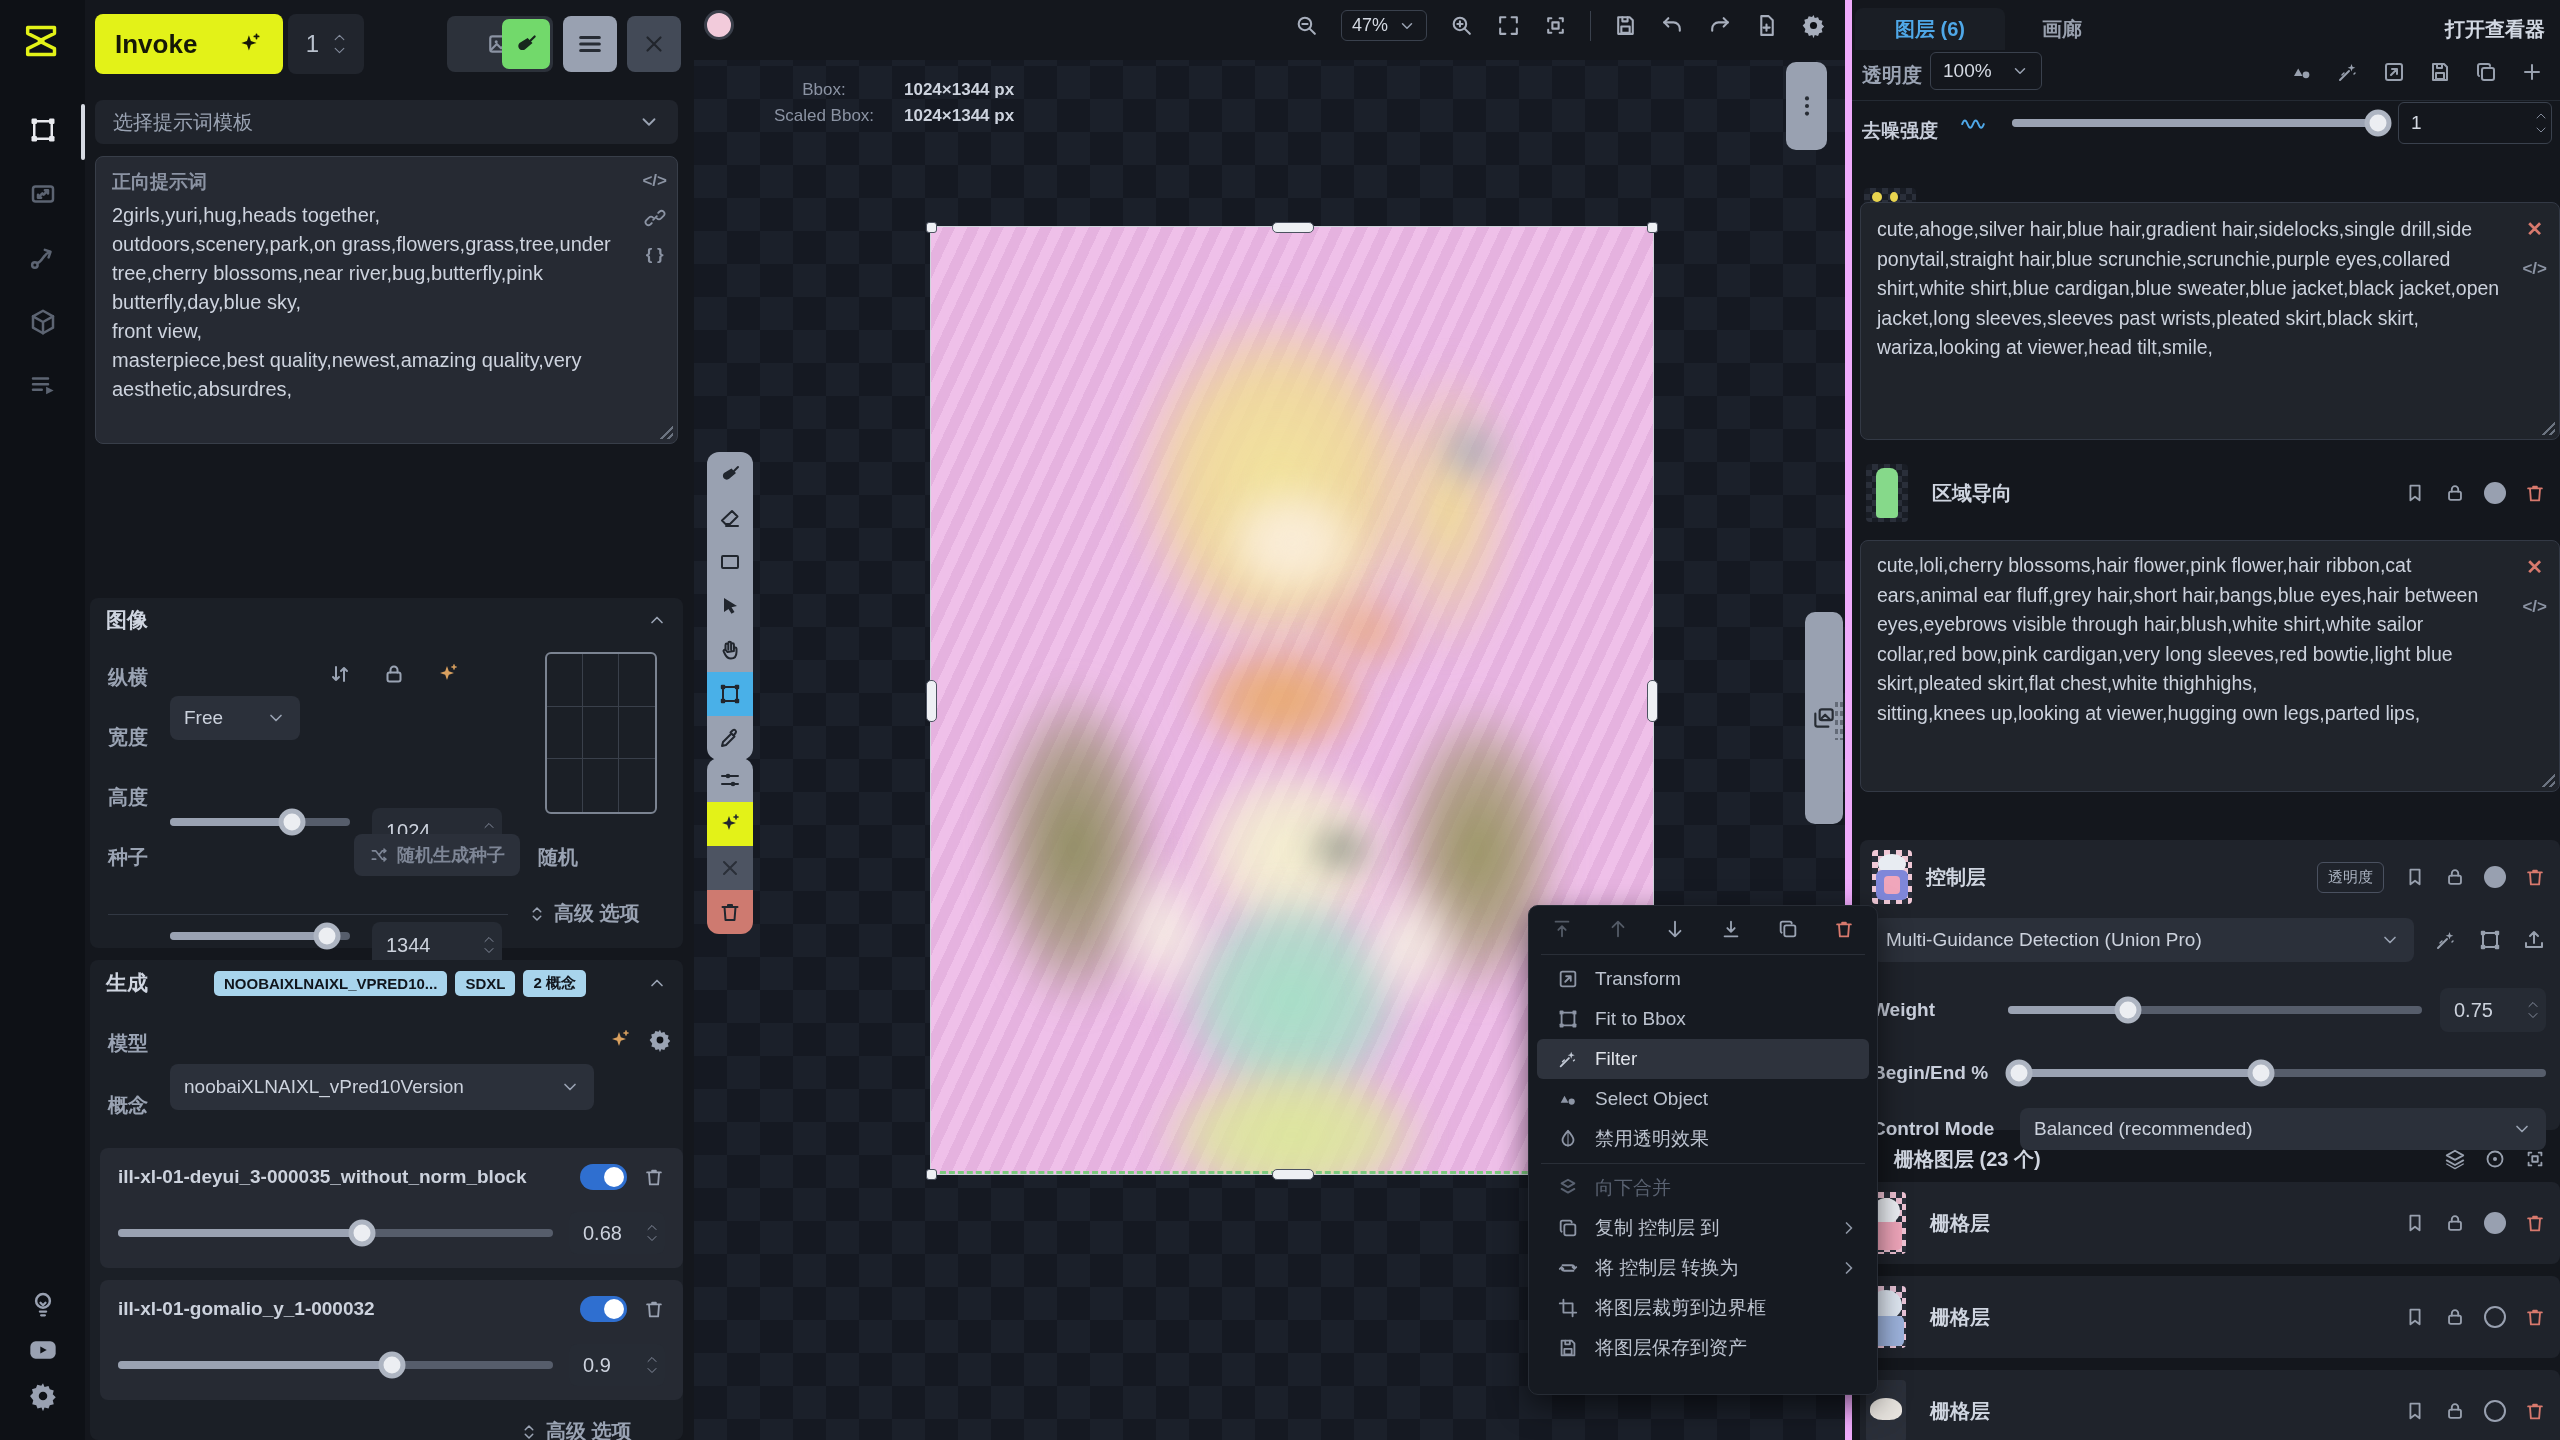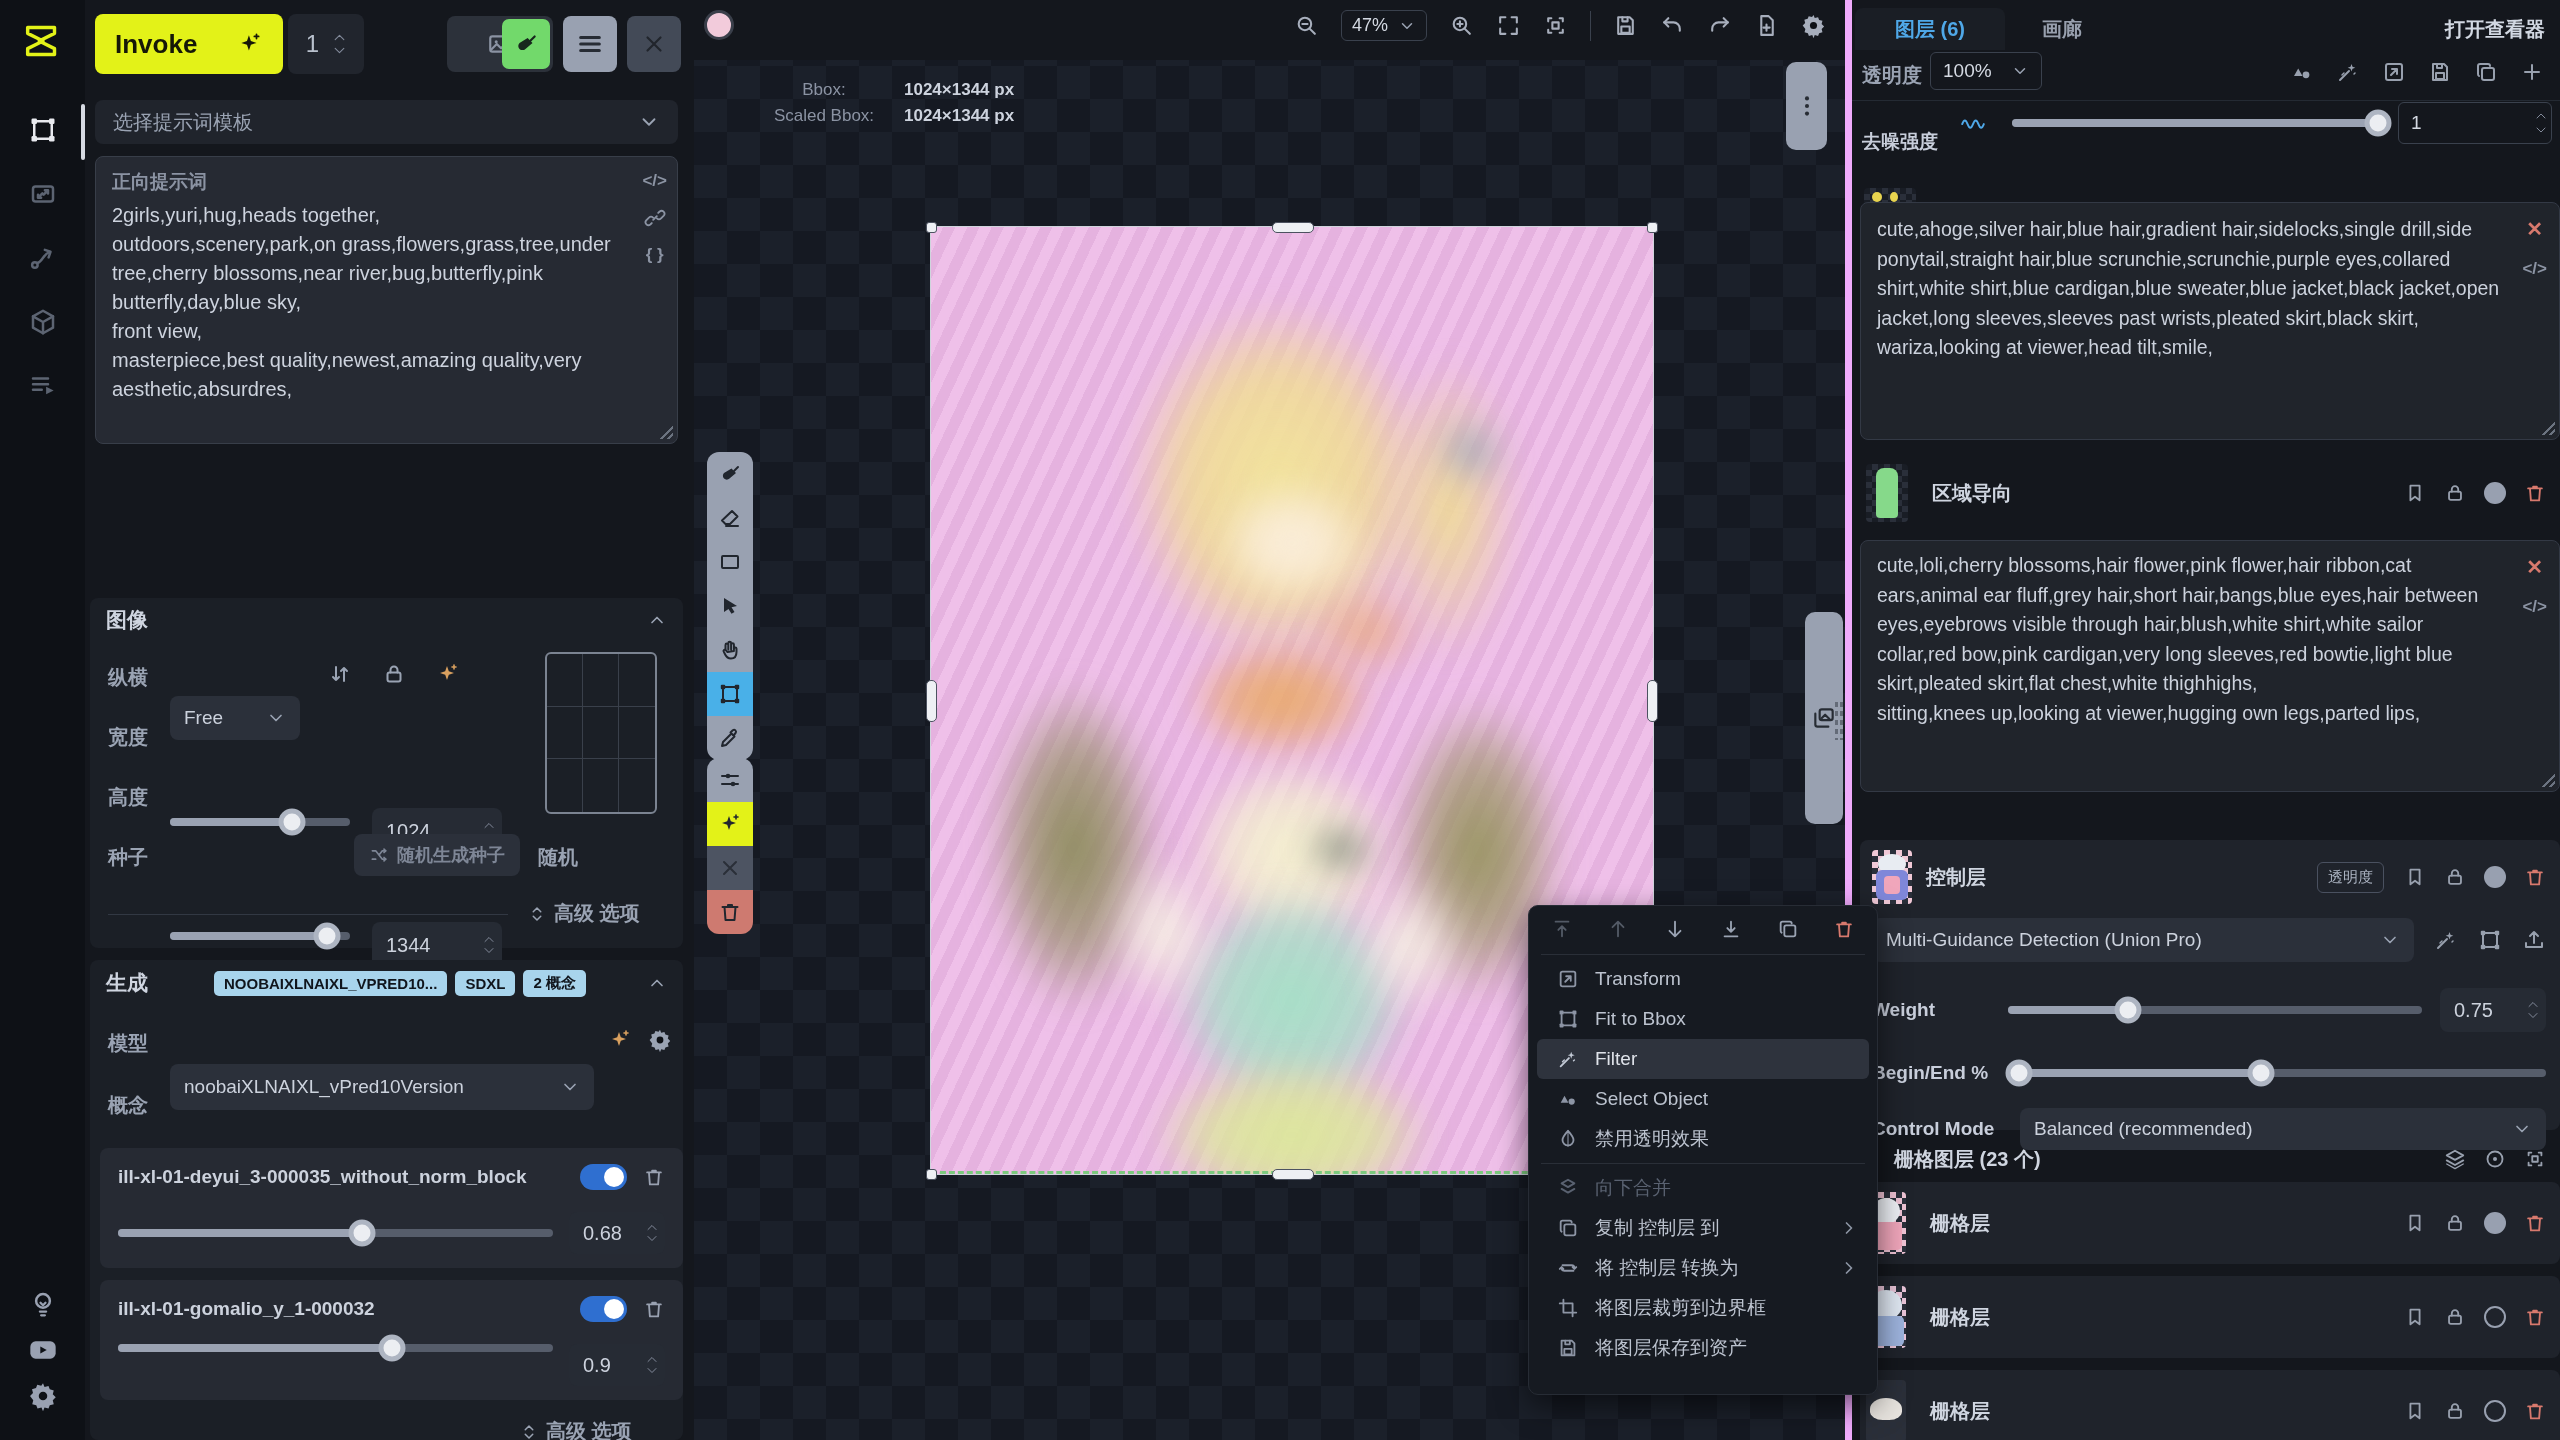--- a/index.html
+++ b/index.html
@@ -631,21 +631,21 @@
     <div class="abs lora-card" style="top:320px">
       <div class="lora-top">
         <span class="lora-name">ill-xl-01-gomalio_y_1-000032</span>
         <span class="toggle"></span>
         <span class="ico" style="color:#99a1b1">
             <svg class="i" width="22" height="22">
               <use href="#s-trash"></use>
             </svg>
           </span>
       </div>
-      <div style="display:flex;align-items:flex-start;gap:16px;margin-top:22px">
+      <div style="display:flex;align-items:center;gap:16px;margin-top:22px">
         <div class="slider" style="flex:1">
             <div class="fill" style="width:63%"></div>
             <div class="knob" style="left:63%"></div>
           </div>
         <div class="numbox" style="width:96px;height:42px">
           <span>0.9</span>
           <span class="stepper">
               <svg class="i" width="12" height="8" viewBox="0 0 24 16">
                 <path d="M4 12l8-8 8 8"></path>
               </svg>
@@ -877,21 +877,21 @@
         </svg>
       </span>
     <span class="ico rp-ic">
         <svg class="i" width="24" height="24">
           <use href="#s-plus"></use>
         </svg>
       </span>
   </div>
   <div class="abs" style="left:0;top:100px;width:715px;height:1px;background:#242a33"></div>
 
-  <div class="abs rp-lbl" style="left:10px;top:129px">去噪强度</div>
+  <div class="abs rp-lbl" style="left:10px;top:118px">去噪强度</div>
   <span class="abs ico" style="left:100px;top:110px;color:#4fa8e8">
       <svg class="i" width="42" height="26">
         <use href="#s-wave"></use>
       </svg>
     </span>
   <div class="abs slider" style="left:160px;top:119px;width:370px">
       <div class="fill" style="width:100%"></div>
       <div class="knob" style="left:99%"></div>
     </div>
   <div class="abs" style="left:546px;top:102px;width:154px;height:42px;border:1px solid #3a414d;border-radius:6px;display:flex;align-items:center;padding:0 12px;color:#d4d9e2;font-size:19px;position:absolute">

